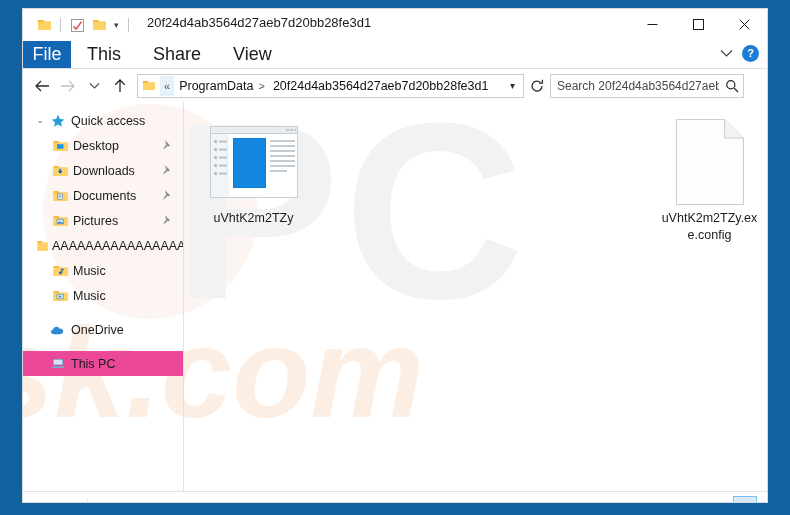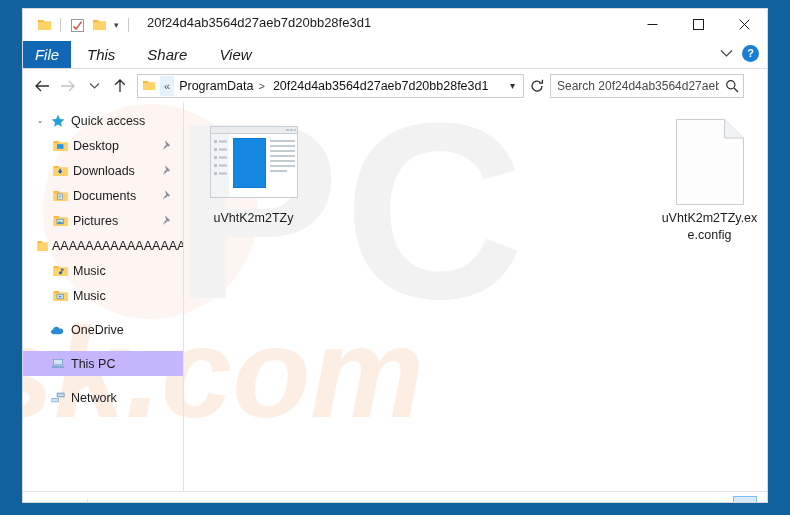--- a/index.html
+++ b/index.html
@@ -49,21 +49,21 @@
     white-space:nowrap;
   }
   .wbtns{position:absolute;right:0;top:0;display:flex;}
   .wbtn{width:46px;height:31px;display:flex;align-items:center;justify-content:center;}
   .wbtn svg{display:block;}
 
   
   .ribbon{position:relative;height:27px;background:#fff;z-index:5;
           border-bottom:1px solid #dedede;}
   .tabs{display:flex;align-items:stretch;height:27px;}
-  .tab{display:flex;align-items:center;justify-content:center;font-size:15px;color:#1b1b1b;font-style:italic;}
+  .tab{display:flex;align-items:center;justify-content:center;font-size:18px;color:#1b1b1b;}
   .tab.file{width:48px;background:#1267b5;color:#fff;}
   .tab.t{padding:0 16px;}
   .ribbon-right{position:absolute;right:8px;top:3px;display:flex;align-items:center;gap:9px;}
   .help-btn{width:17px;height:17px;border-radius:50%;background:#1a7fd4;
             display:flex;align-items:center;justify-content:center;
             color:#fff;font-size:11px;font-weight:bold;}
 
   
   .addrbar{position:relative;height:33px;background:#fff;display:flex;align-items:center;z-index:5;}
   .nav{display:flex;align-items:center;margin-left:6px;gap:0;}
@@ -91,21 +91,21 @@
   .search-ico{width:22px;display:flex;align-items:center;justify-content:center;}
 
   
   .body{position:relative;height:389px;display:flex;z-index:5;}
   .sidebar{width:160px;position:relative;overflow:hidden;padding-top:6px;}
   .divider{width:1px;background:#e2e2e2;}
   .content{flex:1;position:relative;overflow:hidden;}
 
   .navitem{position:relative;height:25px;display:flex;align-items:center;
            font-size:12.5px;color:#1b1b1b;white-space:nowrap;}
-  .navitem.sel{background:#c4b5fd;}
+  .navitem.sel{background:#ec4899;}
   .navitem .chev{width:14px;display:flex;align-items:center;justify-content:center;
                  font-size:8px;color:#555;}
   .navitem .ico{width:22px;display:flex;align-items:center;justify-content:center;}
   .navitem .lbl{padding-left:2px;}
   .pin{position:absolute;right:10px;top:6px;}
   .gap{height:9px;}
 
   .ind1{padding-left:12px;}
   .ind2{padding-left:10px;}
 
@@ -405,32 +405,20 @@
                 <path d="M3 2h10v6.2H3z" fill="#5b8ab5"></path>
                 <path d="M3.6 2.6h8.8v5H3.6z" fill="#d3e3f0"></path>
                 <path d="M1.2 9.2h13.6l-1 1.8H2.2z" fill="#7aa7cc"></path>
               </svg>
           </div>
           <div class="lbl">This PC</div>
         </div>
 
         <div class="gap"></div>
 
-        <div class="navitem ind2">
-          <div class="chev"></div>
-          <div class="ico">
-            <svg width="16" height="13" viewBox="0 0 16 13">
-                <path d="M1.5 7.2h7.2v4H1.5z" fill="#4a8fc4"></path>
-                <path d="M2 7.7h6.2v3H2z" fill="#cfe3f2"></path>
-                <path d="M6.8 1.8h7.6v4.4H6.8z" fill="#2f6ea5"></path>
-                <path d="M7.3 2.3h6.6v3.4H7.3z" fill="#bcd6ec"></path>
-              </svg>
-          </div>
-          <div class="lbl">Network</div>
-        </div>
       </div>
 
       <div class="divider"></div>
 
       <div class="content">
         <div class="files">
 
           <div class="tile">
             <div class="thumb">
               <svg width="88" height="72" viewBox="0 0 88 72">

